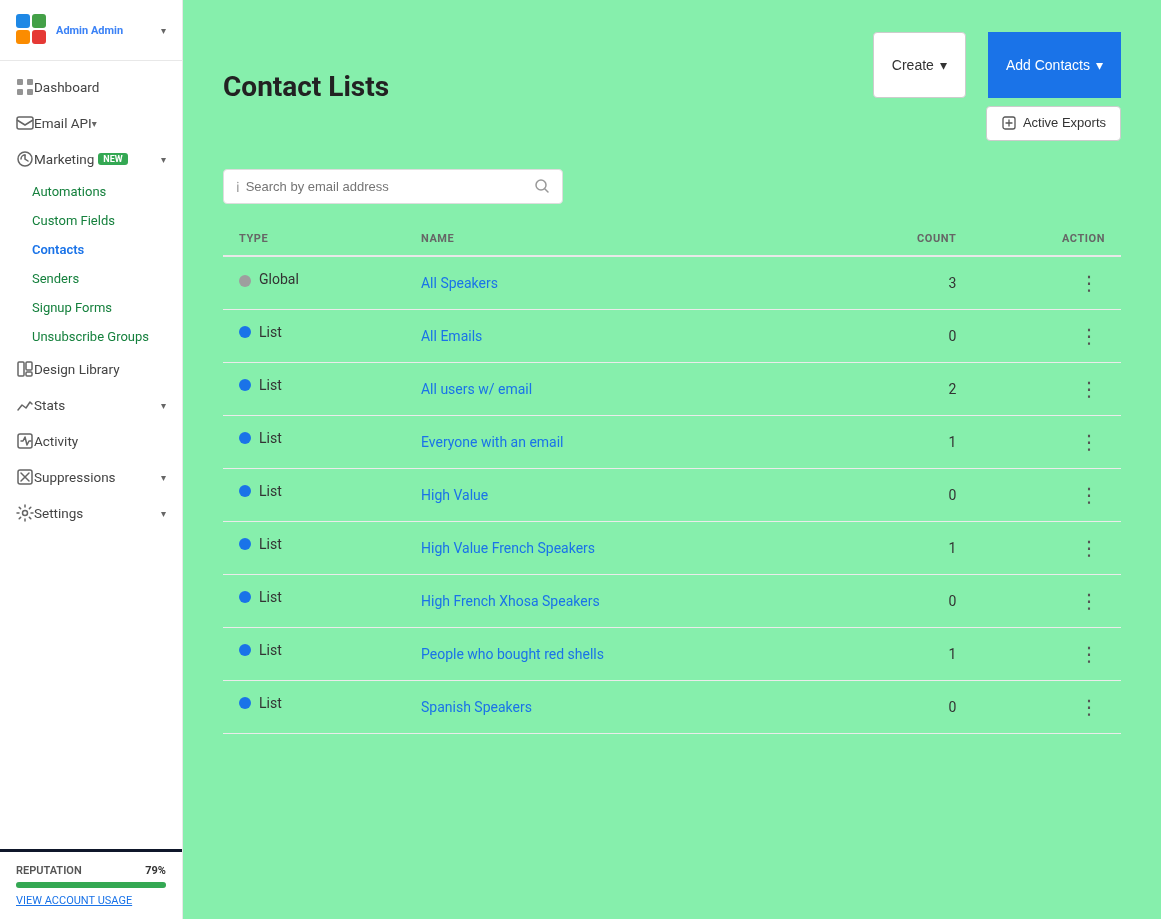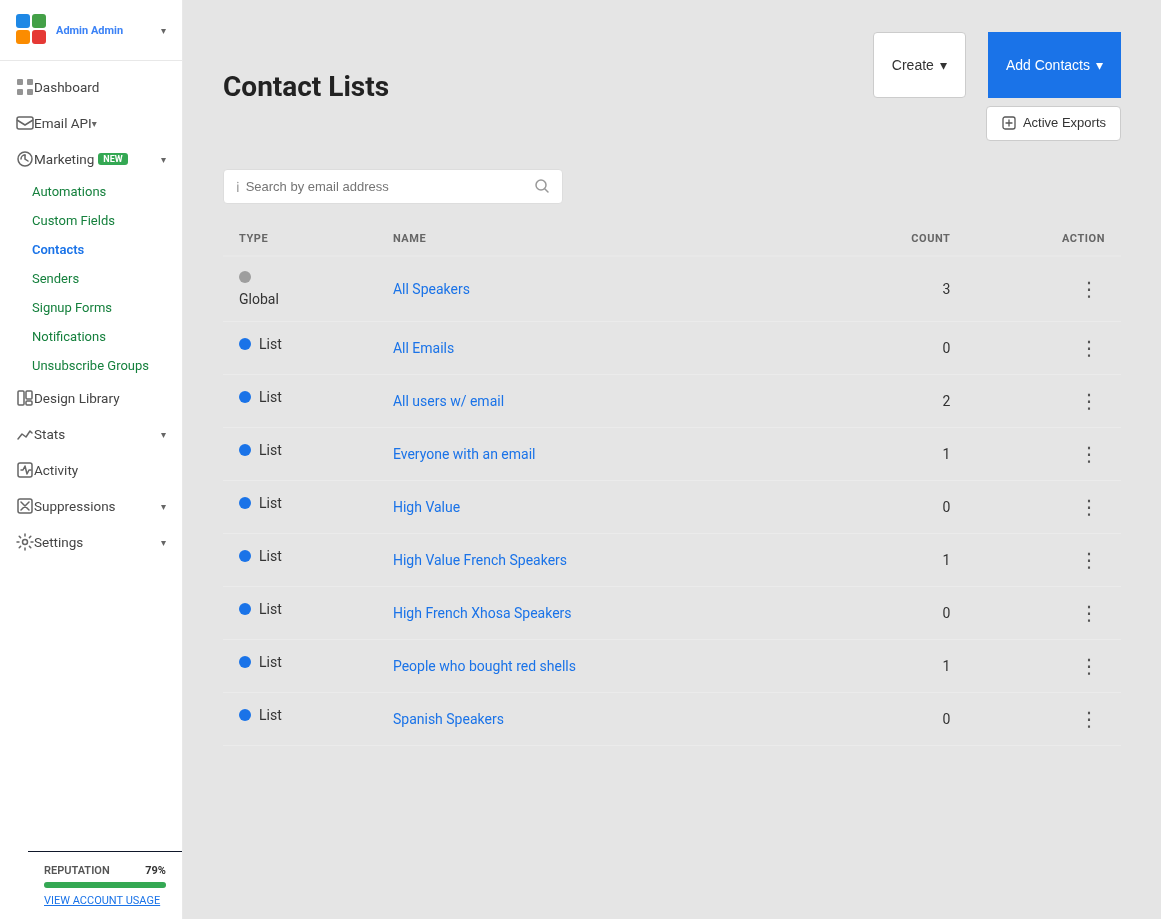--- a/index.html
+++ b/index.html
@@ -59,40 +59,39 @@
       background: #34a853;
       color: #fff;
       font-size: 9px;
       font-weight: 700;
       padding: 1px 5px;
       border-radius: 3px;
       margin-left: 4px;
     }
 
     .sidebar-bottom {
-      border-top: 1px solid #0f172a;
+      border-top: 3px solid #0f172a;
       padding: 12px 16px;
-      margin-left: 28px;
     }
     .reputation-row {
       display: flex;
       justify-content: space-between;
       align-items: center;
       margin-bottom: 5px;
     }
     .reputation-label { font-size: 11px; font-weight: 600; color: #555; text-transform: uppercase; }
     .reputation-pct { font-size: 11px; font-weight: 700; color: #333; }
     .rep-bar-bg { background: #e0e0e0; border-radius: 4px; height: 6px; }
     .rep-bar-fill { background: #34a853; height: 6px; border-radius: 4px; }
     .view-usage { font-size: 11px; color: #1a73e8; text-decoration: underline; cursor: pointer; margin-top: 6px; display: block; text-transform: uppercase; }
 
     
     .main {
       flex: 1;
-      background: #e5e5e5;
+      background: #86efac;
       overflow-y: auto;
       padding: 32px 40px;
     }
 
     .page-header {
       display: flex;
       align-items: center;
       justify-content: space-between;
       margin-bottom: 28px;
     }
@@ -284,23 +283,20 @@
       <span>Custom Fields</span>
     </div>
     <div class="sidebar-sub-item active">
       <span>Contacts</span>
     </div>
     <div class="sidebar-sub-item">
       <span>Senders</span>
     </div>
     <div class="sidebar-sub-item">
       <span>Signup Forms</span>
-    </div>
-    <div class="sidebar-sub-item">
-      <span>Notifications</span>
     </div>
     <div class="sidebar-sub-item">
       <span>Unsubscribe Groups</span>
     </div>
 
     <div class="sidebar-item">
       <svg class="sidebar-item-icon" viewBox="0 0 18 18" fill="none">
         <rect x="2" y="2" width="6" height="14" rx="1" stroke="currentColor" stroke-width="1.5"></rect>
         <rect x="10" y="2" width="6" height="8" rx="1" stroke="currentColor" stroke-width="1.5"></rect>
         <rect x="10" y="12" width="6" height="4" rx="1" stroke="currentColor" stroke-width="1.5"></rect>
@@ -399,21 +395,21 @@
       <tr>
         <th class="col-type">TYPE</th>
         <th class="col-name">NAME</th>
         <th class="col-count">COUNT</th>
         <th class="col-action">ACTION</th>
       </tr>
     </thead>
     <tbody id="table-body">
     <tr>
     <td class="td-type">
-      <div style="display:flex;align-items:flex-start;gap:8px;flex-direction:column;">
+      <div style="display:flex;align-items:flex-end;gap:8px;">
         <div class="type-dot dot-gray"></div>
         <span>Global</span>
       </div>
     </td>
     <td class="td-name">
       <a href="#">All Speakers</a>
     </td>
     <td class="td-count">3</td>
     <td class="td-action">
       <button class="more-btn">⋮</button>

